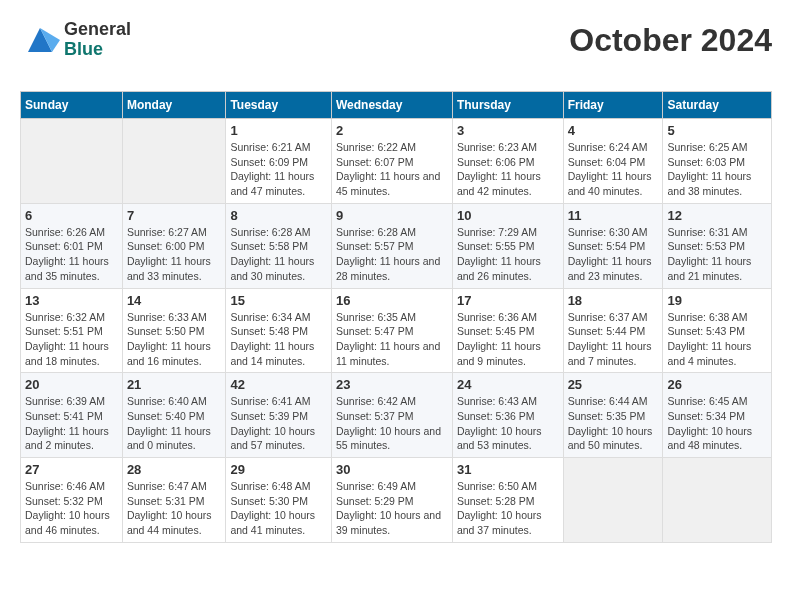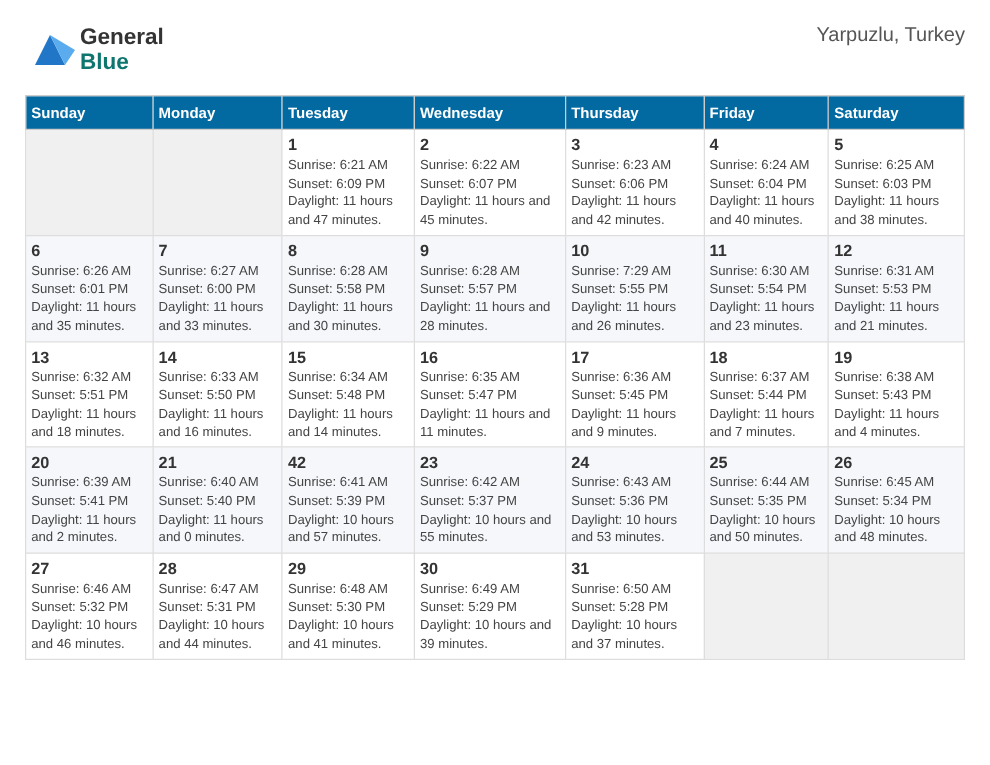--- a/index.html
+++ b/index.html
@@ -6,22 +6,22 @@
     body {
       font-family: Arial, sans-serif;
       background: #fff;
       width: 792px;
       min-height: 612px;
       padding: 20px;
     }
     .header {
       display: flex;
       justify-content: space-between;
-      align-items: flex-start;
-      margin-bottom: 16px;
+      align-items: center;
+      margin-bottom: 31px;
     }
     .logo {
       display: flex;
       align-items: center;
     }
     .logo-text {
       display: flex;
       flex-direction: column;
       font-size: 18px;
       font-weight: bold;
@@ -98,21 +98,21 @@
     <svg class="logo-icon" viewBox="0 0 50 50" xmlns="http://www.w3.org/2000/svg">
       <polygon points="10,40 25,10 40,40" fill="#2176c7"></polygon>
       <polygon points="25,10 40,40 50,25" fill="#5aacee"></polygon>
     </svg>
     <div class="logo-text">
       <span class="general">General</span>
       <span class="blue">Blue</span>
     </div>
   </div>
   <div class="title-block">
-    <h2>Yarpuzlu, Turkey</h2>
+    <h1>October 2024</h1>
   </div>
 </div>
 
 <table>
   <thead>
     <tr>
     <th>Sunday</th>
         <th>Monday</th>
         <th>Tuesday</th>
         <th>Wednesday</th>

